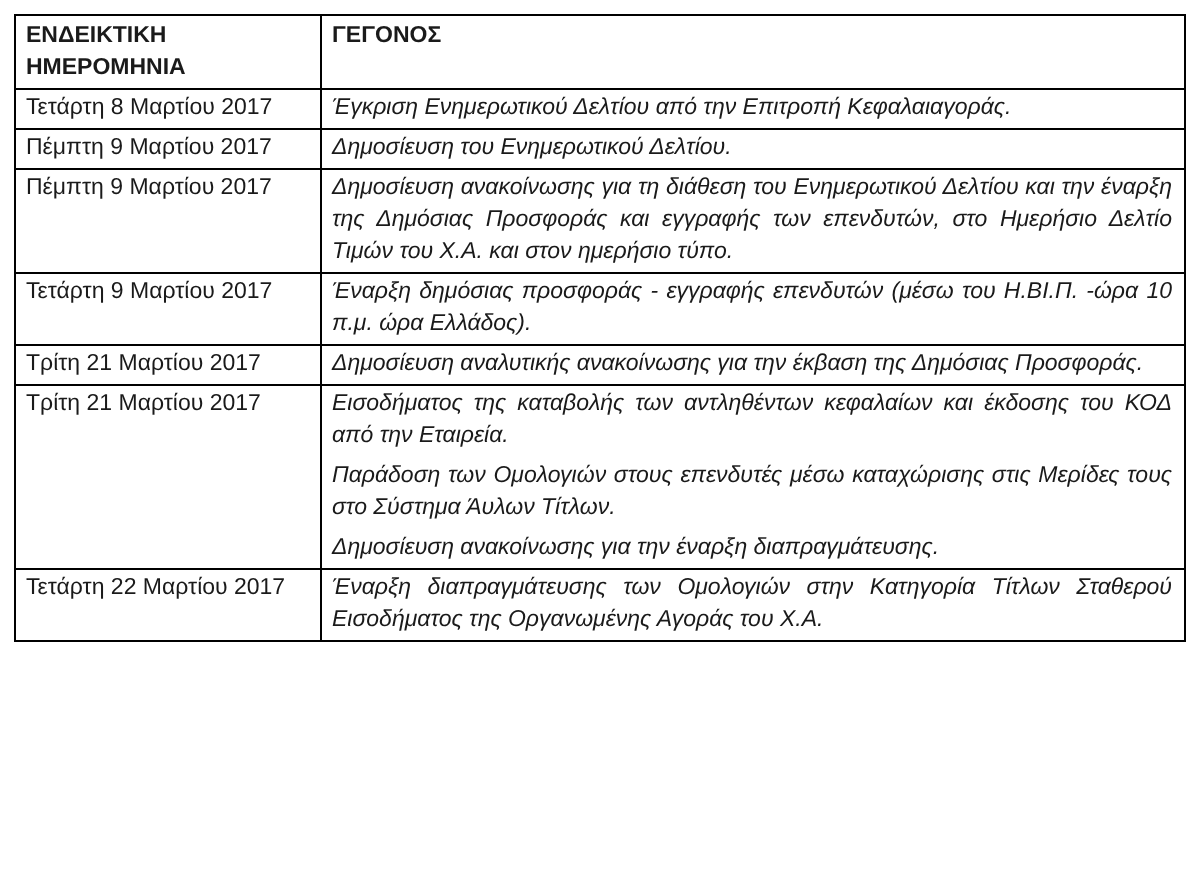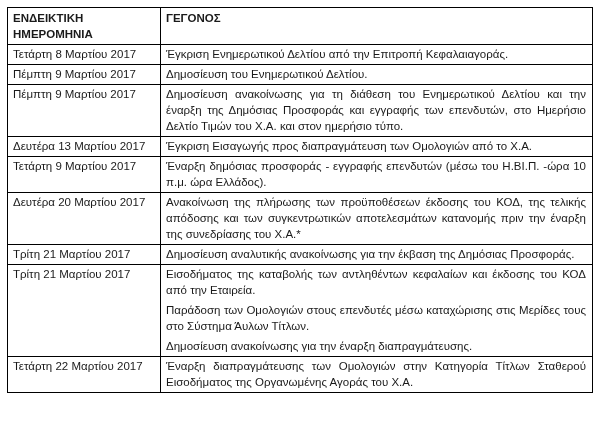--- a/index.html
+++ b/index.html
@@ -31,21 +31,21 @@
     line-height: 16px;
     margin-top: 23px;
   }
   table.schedule th {
     font-weight: bold;
     text-align: left;
     padding-top: 2px;
     padding-bottom: 2px;
   }
   .col-date { width: 141px; }
-  td.event { text-align: justify; }
+  td.event { text-align: justify; font-style: italic; }
   td.event p { margin: 0; }
   td.event p + p { margin-top: 4px; }
 </style>
 </head>
 <body>
 
 <div class="page">
   <table class="schedule">
     <thead>
       <tr>
@@ -66,35 +66,23 @@
           <p>Δημοσίευση του Ενημερωτικού Δελτίου.</p>
         </td>
       </tr>
       <tr>
         <td class="date">Πέμπτη 9 Μαρτίου 2017</td>
         <td class="event">
           <p>Δημοσίευση ανακοίνωσης για τη διάθεση του Ενημερωτικού Δελτίου και την έναρξη της Δημόσιας Προσφοράς και εγγραφής των επενδυτών, στο Ημερήσιο Δελτίο Τιμών του Χ.Α. και στον ημερήσιο τύπο.</p>
         </td>
       </tr>
       <tr>
-        <td class="date">Δευτέρα 13 Μαρτίου 2017</td>
-        <td class="event">
-          <p>Έγκριση Εισαγωγής προς διαπραγμάτευση των Ομολογιών από το Χ.Α.</p>
-        </td>
-      </tr>
-      <tr>
         <td class="date">Τετάρτη 9 Μαρτίου 2017</td>
         <td class="event">
           <p>Έναρξη δημόσιας προσφοράς - εγγραφής επενδυτών (μέσω του Η.ΒΙ.Π. -ώρα 10 π.μ. ώρα Ελλάδος).</p>
-        </td>
-      </tr>
-      <tr>
-        <td class="date">Δευτέρα 20 Μαρτίου 2017</td>
-        <td class="event">
-          <p>Ανακοίνωση της πλήρωσης των προϋποθέσεων έκδοσης του ΚΟΔ, της τελικής απόδοσης και των συγκεντρωτικών αποτελεσμάτων κατανομής πριν την έναρξη της συνεδρίασης του Χ.Α.*</p>
         </td>
       </tr>
       <tr>
         <td class="date">Τρίτη 21 Μαρτίου 2017</td>
         <td class="event">
           <p>Δημοσίευση αναλυτικής ανακοίνωσης για την έκβαση της Δημόσιας Προσφοράς.</p>
         </td>
       </tr>
       <tr>
         <td class="date">Τρίτη 21 Μαρτίου 2017</td>

